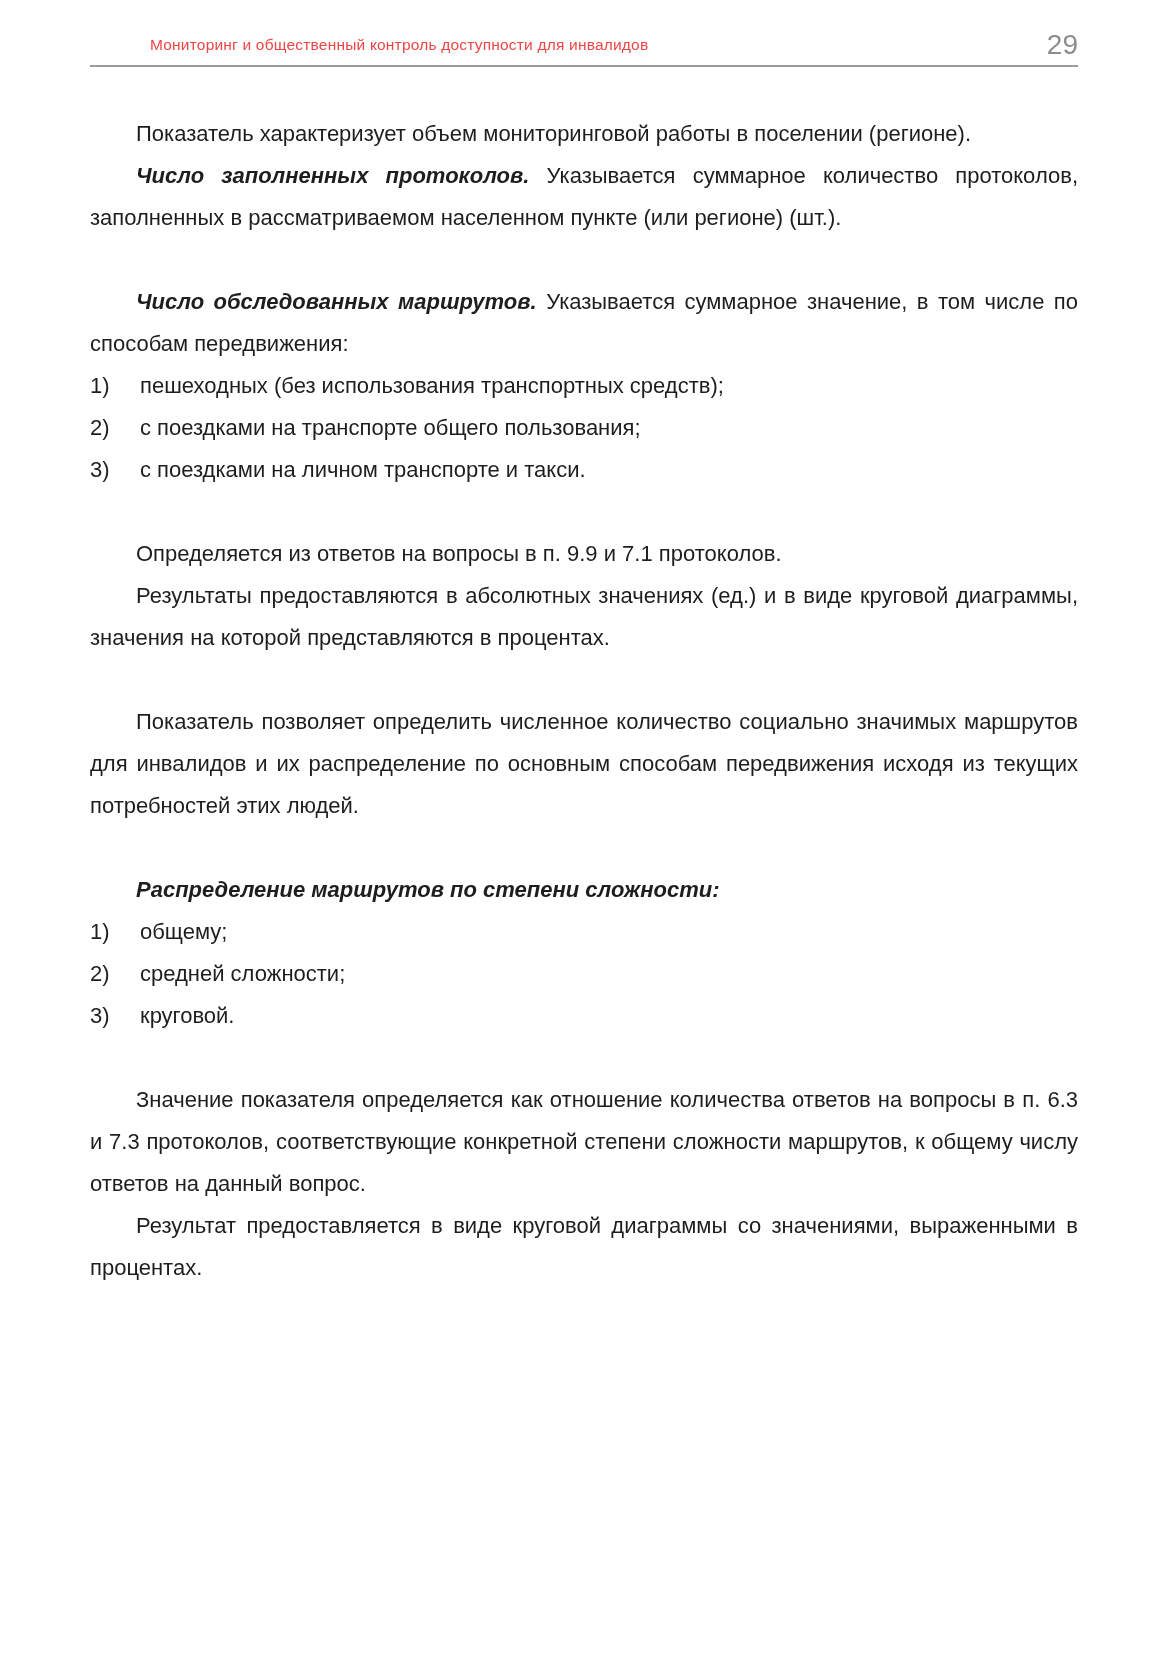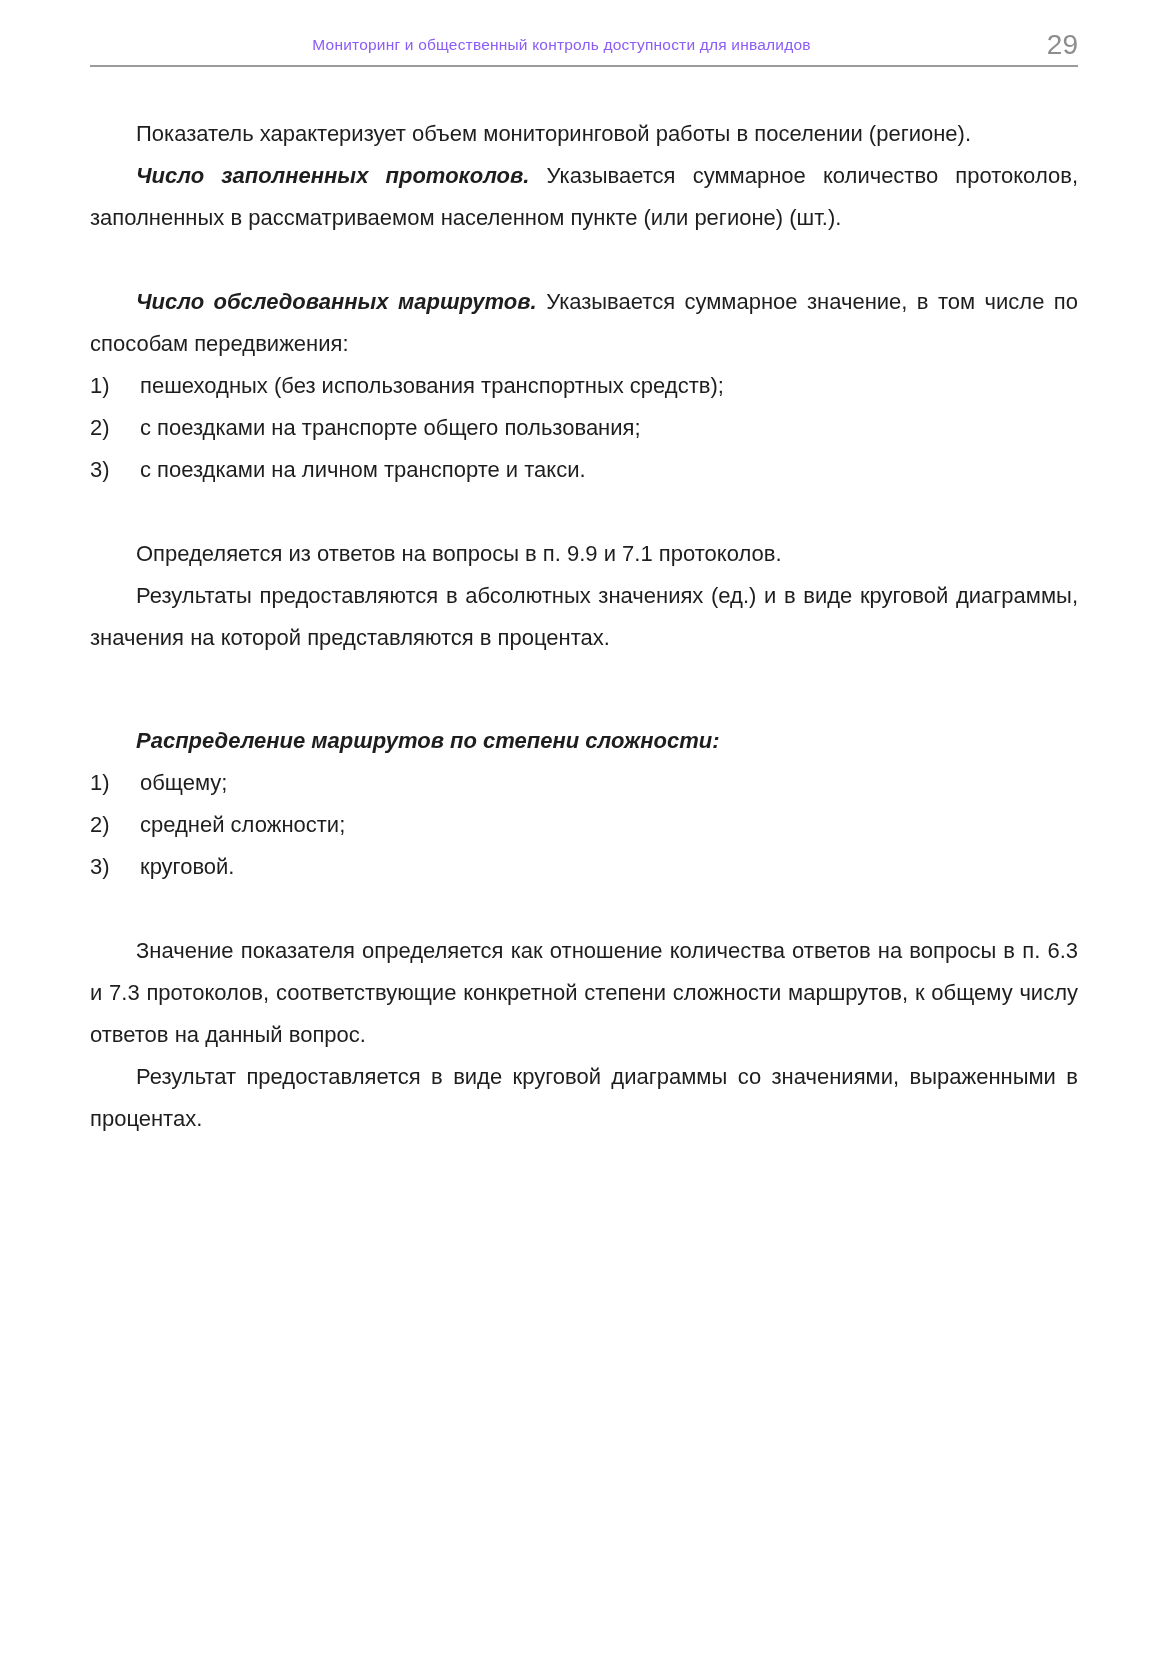--- a/index.html
+++ b/index.html
@@ -23,22 +23,21 @@
   
   .header {
     display: flex;
     align-items: flex-end;
   }
   .header-spacer {
     flex: 0 0 60px;
   }
   .running-title {
     flex: 1 1 auto;
-    text-align: center;
-    color: #8b5cf6;
+    color: #ef4444;
     font-size: 15.5px;
     line-height: 28px;
     letter-spacing: 0.2px;
   }
   .page-number {
     flex: 0 0 105px;
     text-align: right;
     color: #8d8d8d;
     font-size: 28px;
     line-height: 28px;
@@ -63,21 +62,21 @@
     -webkit-hyphens: manual;
   }
   .gap {
     margin-top: 42px;
   }
   .lead {
     font-weight: bold;
     font-style: italic;
   }
   .subheading {
-    margin: 61px 0 0 0;
+    margin: 42px 0 0 0;
     text-indent: 46px;
     font-weight: bold;
     font-style: italic;
   }
   .num-list {
     margin: 0;
     padding: 0;
   }
   .list-item {
     display: flex;
@@ -124,20 +123,21 @@
       <div class="list-item">
         <span class="list-num">3)</span>
         <span class="list-text">с поездками на личном транспорте и такси.</span>
       </div>
     </div>
 
     <p class="para gap">Определяется из ответов на вопросы в п. 9.9 и 7.1 протоколов.</p>
 
     <p class="para">Результаты предоставляются в абсолютных значениях (ед.) и в виде круговой диаграммы, значения на которой представляются в процентах.</p>
 
+    <p class="para gap">Показатель позволяет определить численное количество социально значи­мых маршрутов для инвалидов и их распределение по основным способам пере­движения исходя из текущих потребностей этих людей.</p>
 
     <p class="subheading">Распределение маршрутов по степени сложности:</p>
 
     <div class="num-list">
       <div class="list-item">
         <span class="list-num">1)</span>
         <span class="list-text">общему;</span>
       </div>
       <div class="list-item">
         <span class="list-num">2)</span>

